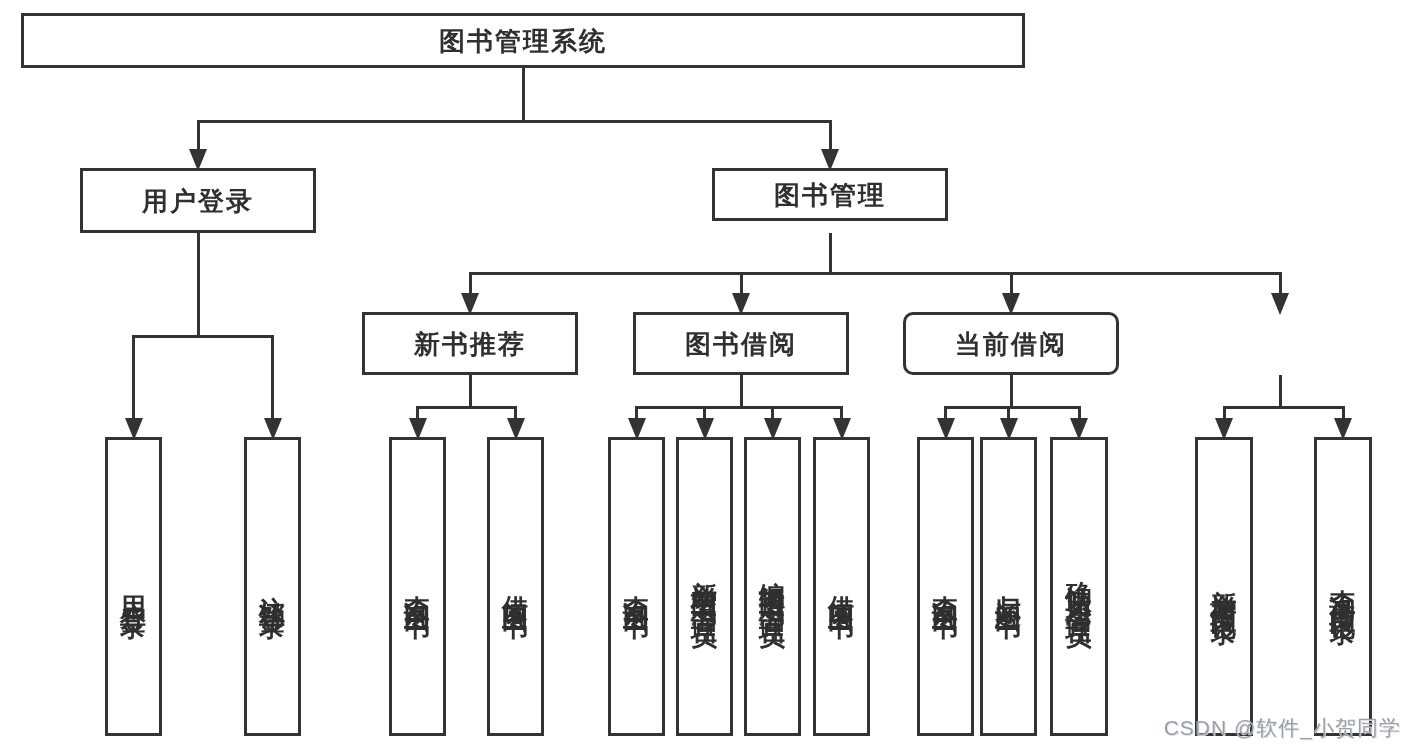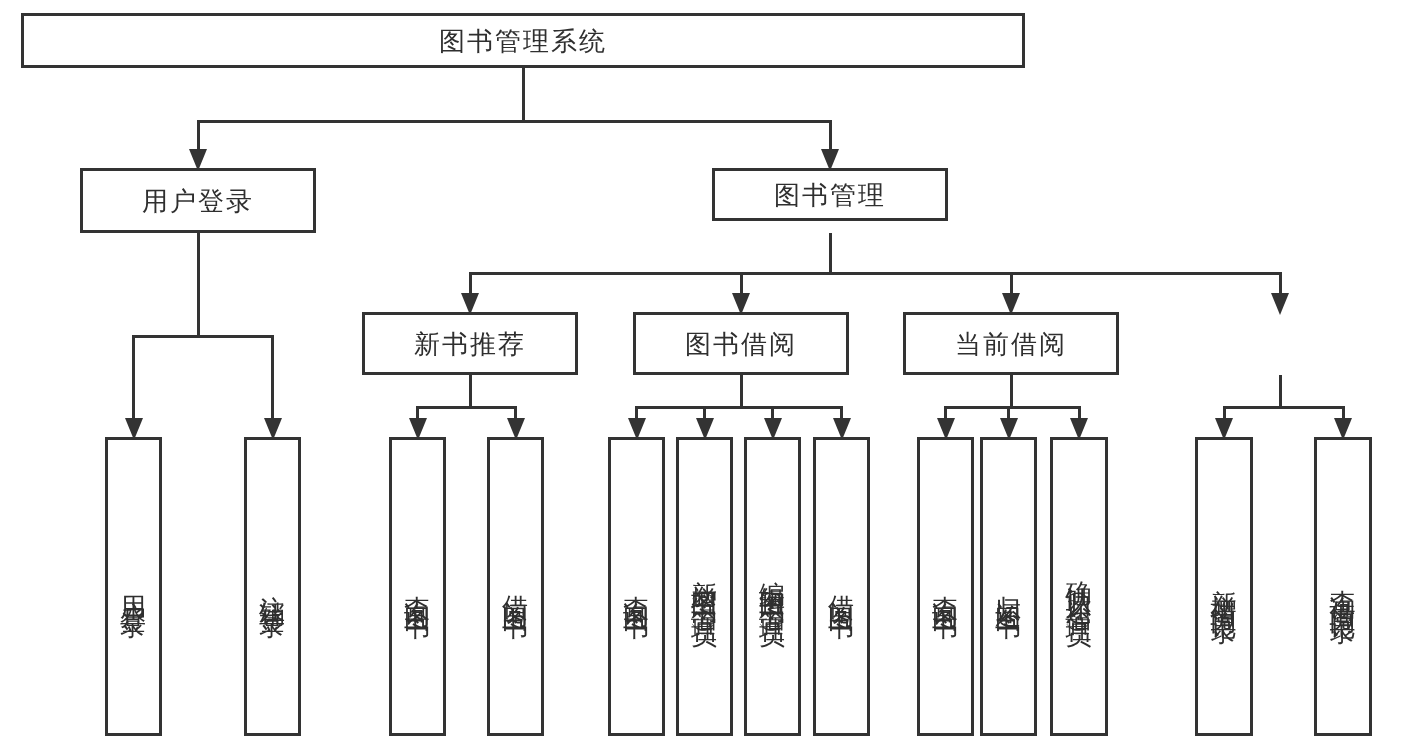--- a/index.html
+++ b/index.html
@@ -17,20 +17,21 @@
   .node {
     position: absolute;
     background: #ffffff;
     border: 3px solid var(--line-color, #333333);
     display: flex;
     align-items: center;
     justify-content: center;
     color: var(--text-color, #2f2f2f);
     font-size: 26px;
     z-index: 2;
+    font-weight: bold;
   }
   .node.h .label {
     letter-spacing: 2px;
     white-space: nowrap;
     line-height: 1;
   }
   .node.v .label {
     writing-mode: vertical-rl;
     text-orientation: mixed;
     letter-spacing: 6px;
@@ -61,36 +62,37 @@
     color: var(--wm-color, #9aa0a8);
     text-shadow: 1px 1px 0 rgba(220,220,225,0.9);
     z-index: 5;
     white-space: nowrap;
   }
 </style>
 </head>
 <body>
 
 <div class="canvas">
+  <div class="watermark">CSDN @软件_小贺同学</div>
 <div class="node h" style="left: 21px; top: 13px; width: 1004px; height: 55px; background: rgb(255, 255, 255);">
       <span class="label">图书管理系统</span>
     </div>
     <div class="node h" style="left: 80px; top: 168px; width: 236px; height: 65px; background: rgb(255, 255, 255);">
       <span class="label">用户登录</span>
     </div>
     <div class="node h" style="left: 712px; top: 168px; width: 236px; height: 53px; background: rgb(255, 255, 255);">
       <span class="label">图书管理</span>
     </div>
     <div class="node h" style="left: 633px; top: 312px; width: 216px; height: 63px; background: rgb(255, 255, 255);">
       <span class="label">图书借阅</span>
     </div>
     <div class="node h" style="left: 362px; top: 312px; width: 216px; height: 63px; background: rgb(255, 255, 255);">
       <span class="label">新书推荐</span>
     </div>
-    <div class="node h" style="left: 903px; top: 312px; width: 216px; height: 63px; background: rgb(255, 255, 255);">
+    <div class="node h" style="left: 903px; top: 312px; width: 216px; height: 63px; background: rgb(255, 255, 255); border-radius: 10px;">
       <span class="label">当前借阅</span>
     </div>
     <div class="node v" style="left: 105px; top: 437px; width: 57px; height: 299px; background: rgb(255, 255, 255);">
       <span class="label">用户登录</span>
     </div>
     <div class="node v" style="left: 244px; top: 437px; width: 57px; height: 299px; background: rgb(255, 255, 255);">
       <span class="label">注销登录</span>
     </div>
     <div class="node v" style="left: 389px; top: 437px; width: 57px; height: 299px; background: rgb(255, 255, 255);">
       <span class="label">查询图书</span>

